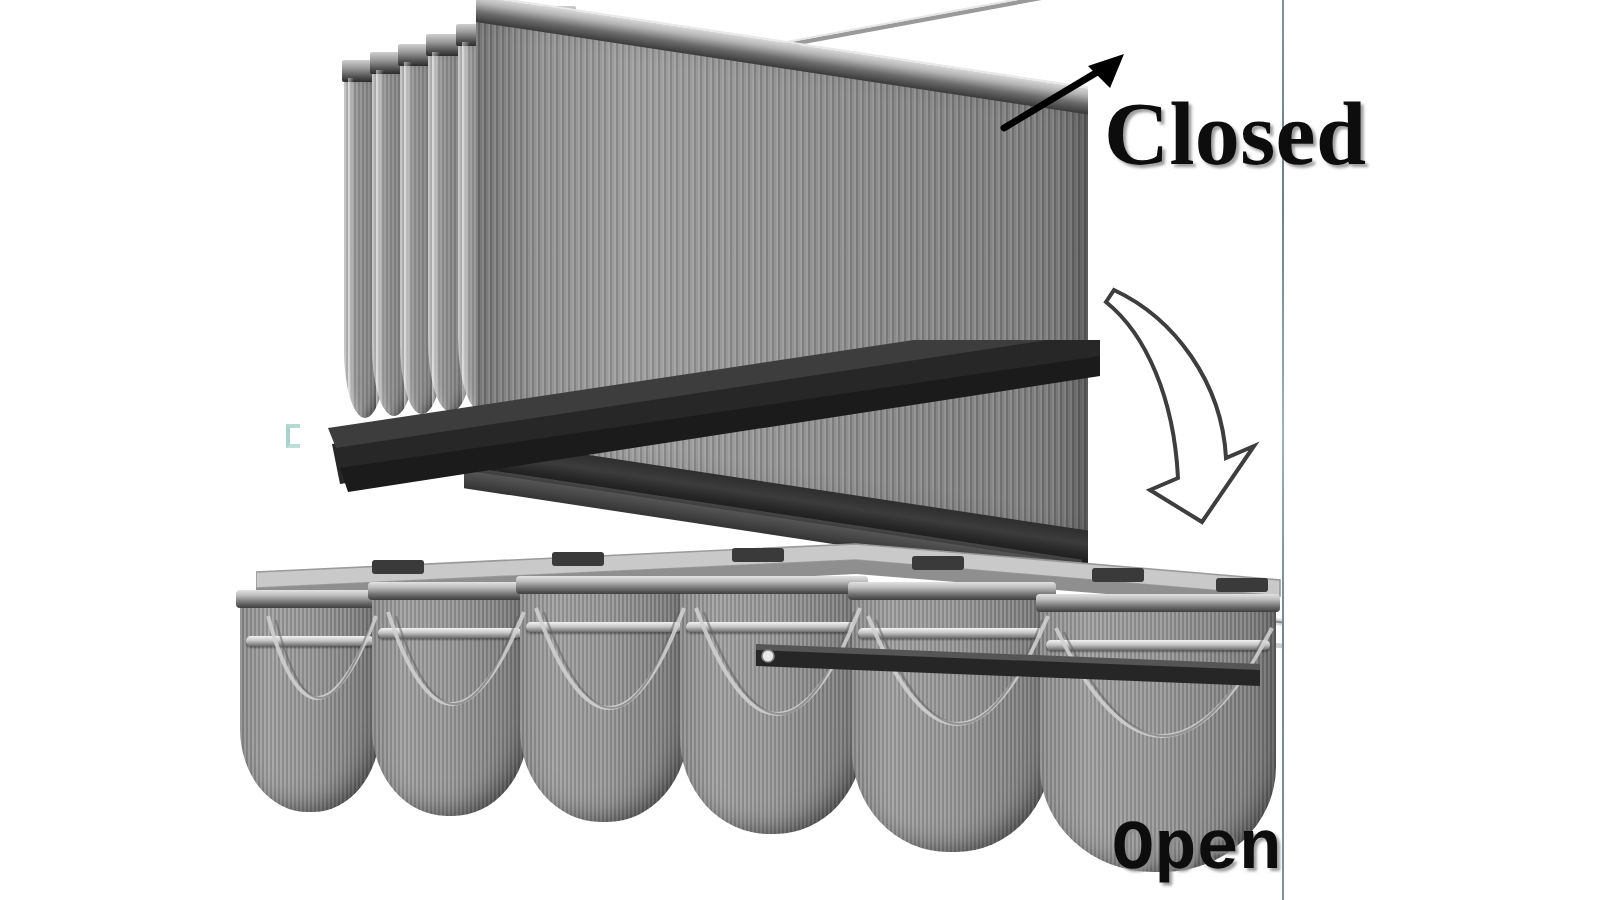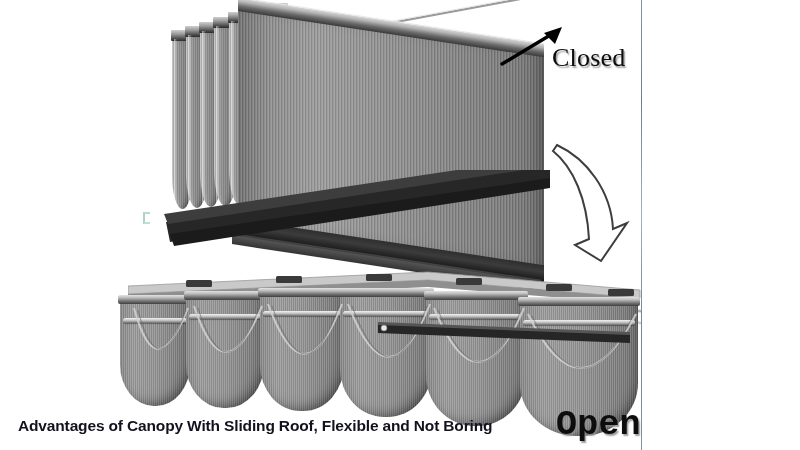--- a/index.html
+++ b/index.html
@@ -114,21 +114,21 @@
     position:absolute;left:3px;top:16px;width:calc(100% - 6px);height:5px;
     border-radius:3px;
     background:linear-gradient(to bottom,#f2f2f2,#c8c8c8 45%,#6e6e6e 100%);
     box-shadow:0 1px 1px rgba(0,0,0,.35);
   }
 
   
   #label-closed{
     left:552px;top:45px;
     font-family:"Liberation Serif", serif;
-    font-weight:400;font-size:26px;line-height:1;
+    font-weight:700;font-size:45px;line-height:1;
     color:#0d0d0d;
     letter-spacing:.2px;
     text-shadow:1.5px 1.5px 1.5px rgba(140,140,140,.85);
     white-space:nowrap;
   }
   #label-open{
     left:556px;top:408px;
     font-family:Liberation Mono, monospace;
     font-weight:700;font-size:35px;line-height:1;
     color:#0d0d0d;
@@ -317,15 +317,14 @@
                Z" fill="#ffffff" stroke="#3e3e3e" stroke-width="2"></path>
     </svg>
   </div>
 
   <div id="right-rule" class="abs"></div>
 
   <div id="label-closed" class="abs">Closed</div>
 
   <div id="label-open" class="abs">Open</div>
 
-  <div id="caption" class="abs">Advantages of Canopy With Sliding Roof, Flexible and Not Boring</div>
 
 </div>
 
 </body></html>

